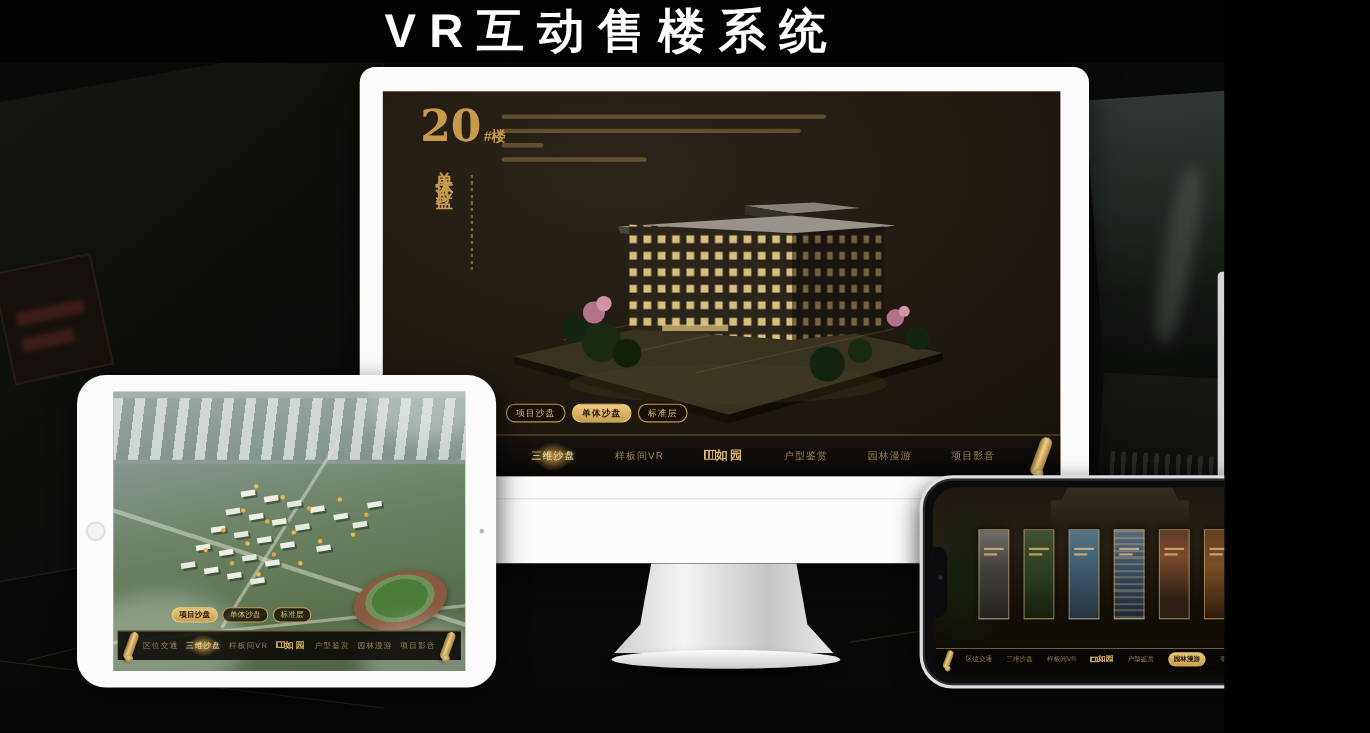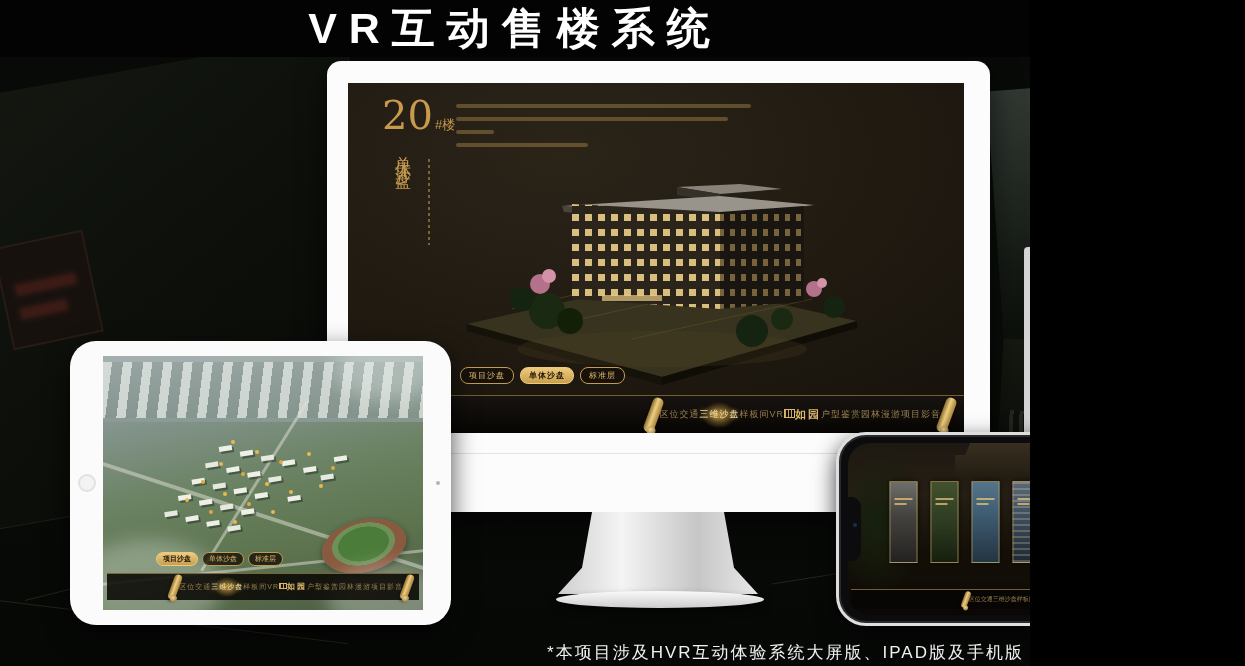--- a/index.html
+++ b/index.html
@@ -1,18 +1,18 @@
 <!DOCTYPE html>
 <html><head>
 <meta charset="utf-8">
 <style>
   * { margin:0; padding:0; box-sizing:border-box; }
   html,body { background:#000; }
   body { font-family:"Liberation Sans","DejaVu Sans",sans-serif; }
-  #stage { position:relative; width:1030px; height:666px; overflow:hidden;
+  #stage { position:relative; width:1113px; height:666px; overflow:hidden;
            background:linear-gradient(180deg,#070907 0%,#0a0d0a 40%,#060806 100%); }
 
   
   .title-bar { position:absolute; top:0; left:0; right:0; height:57px; background:#030303;
                display:flex; align-items:center; justify-content:center; z-index:6; }
   .title-bar h1 { color:#fff; font-size:43px; font-weight:bold; letter-spacing:12px; white-space:nowrap; }
 
   
   .bg { position:absolute; z-index:0; }
   .bg-left { left:-45px; top:66px; width:430px; height:430px; transform:rotate(-10deg);
@@ -43,21 +43,21 @@
   
   .scroll { display:inline-block; width:11px; height:36px; border-radius:5px; transform:rotate(20deg);
             background:linear-gradient(90deg,#8a6a2e,#eccf80 45%,#a87f3a); position:relative;
             box-shadow:0 2px 3px rgba(0,0,0,.6); flex:none; }
   .scroll::after { content:""; position:absolute; bottom:-2px; right:-2px; width:9px; height:9px;
             border-radius:50%; background:radial-gradient(circle at 40% 40%,#f2da96,#7a5a24); }
   .scroll.sm { width:8px; height:26px; } .scroll.sm::after{ width:7px; height:7px; }
   .scroll.xs { width:6px; height:17px; } .scroll.xs::after{ width:5px; height:5px; }
 
   .navbar { position:absolute; left:0; right:0; bottom:0; display:flex; align-items:center;
-            justify-content:flex-end; background:linear-gradient(#171310,#070503);
+            justify-content:space-between; background:linear-gradient(#171310,#070503);
             border-top:1px solid rgba(205,165,90,.55); }
   .nav-item { position:relative; color:#97804d; letter-spacing:1px; white-space:nowrap; z-index:1; }
   .nav-item::before, .nav-item::after { color:#5c4d2c; font-style:normal; }
   .nav-item.active { color:#f6e2a6; text-shadow:0 0 4px rgba(240,200,110,.8); }
   .nav-item.active i { position:absolute; left:50%; top:50%; width:34px; height:26px; z-index:-1;
             transform:translate(-50%,-50%); border-radius:50%;
             background:radial-gradient(ellipse,rgba(200,155,65,.85) 0%,rgba(200,155,65,0) 72%); }
   .nav-logo { display:flex; flex-direction:row; align-items:center; color:#dcb76c; line-height:1; }
   .nav-logo .seal { width:11px; height:9px; border:1px solid #dcb76c; margin-bottom:2px;
             background:repeating-linear-gradient(90deg,rgba(220,183,108,.9) 0 1px,transparent 1px 3px); }
@@ -73,21 +73,21 @@
                border-radius:14px 14px 8px 8px; box-shadow:0 10px 30px rgba(0,0,0,.65); }
   .mon-seam { position:absolute; left:0; right:0; top:392px; height:1px; background:#e2e2e2; }
   .mon-neck { position:absolute; left:558px; top:512px; width:200px; height:82px;
               background:linear-gradient(90deg,#cfcfcf,#f4f4f4 32%,#c6c6c6 70%,#e9e9e9);
               clip-path:polygon(17% 0,83% 0,88% 68%,100% 100%,0 100%,12% 68%); }
   .mon-base { position:absolute; left:556px; top:591px; width:208px; height:17px; border-radius:50%;
               background:linear-gradient(#fafafa,#cdcdcd); box-shadow:0 5px 8px rgba(0,0,0,.55); }
   .mon-screen { position:absolute; left:348px; top:83px; width:616px; height:350px; overflow:hidden;
               background:radial-gradient(120% 120% at 35% 20%,#2b2419 0%,#201a11 45%,#120e09 100%); }
 
-  .headline { position:absolute; left:34px; top:12px; color:#c79a4e; }
+  .headline { position:absolute; left:34px; top:12px; color:#c79a4e;font-weight:bold; }
   .headline .num { font-family:"DejaVu Serif",serif; font-size:40px; line-height:1; }
   .headline .sfx { font-size:13px; margin-left:2px; }
   .headline .vert { writing-mode:vertical-rl; font-size:16px; letter-spacing:6px; margin-top:8px; margin-left:10px; }
   .headline .en { position:absolute; left:46px; top:64px; width:2px; height:86px;
                   background:repeating-linear-gradient(rgba(199,154,78,.55) 0 3px,transparent 3px 6px); }
   .para { position:absolute; left:108px; top:21px; }
   .para span { display:block; height:4px; margin-bottom:9px; border-radius:2px;
                background:rgba(195,155,82,.38); filter:blur(.4px); }
 
   .floor-btns { position:absolute; right:24px; top:210px; display:flex; flex-direction:column; gap:6px; }
@@ -384,14 +384,13 @@
         <span class="nav-item pill-active">园林漫游</span>
         <span class="nav-item">项目影音</span>
         <span class="scroll xs"></span>
       </div>
       <div class="ph-notch">
           <i></i>
         </div>
     </div>
   </div>
 
-  <div class="footnote">*本项目涉及HVR互动体验系统大屏版、IPAD版及手机版</div>
 </div>
 
 </body></html>

